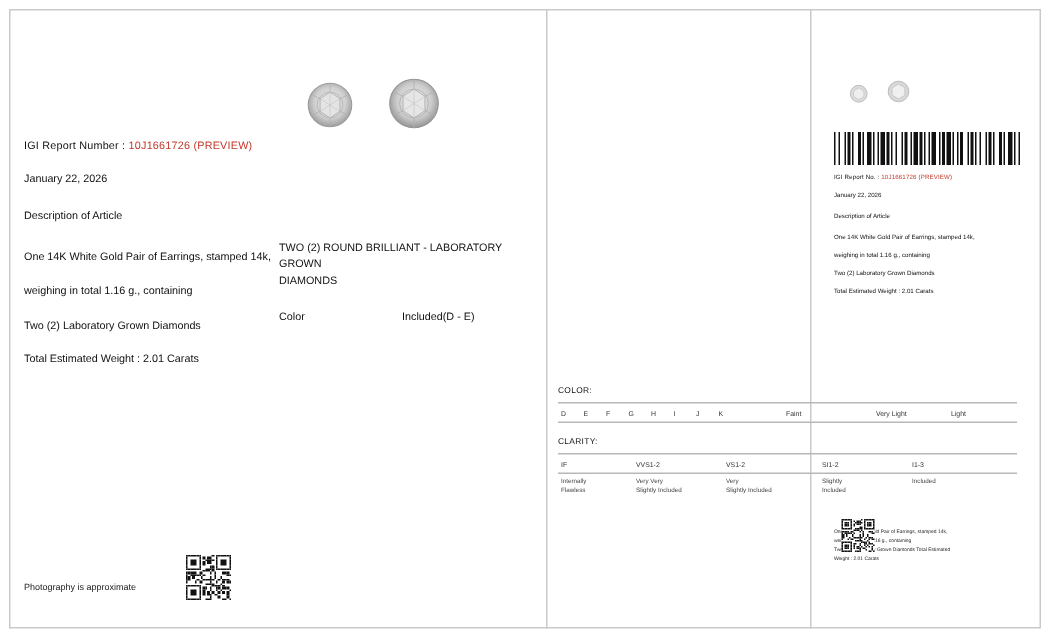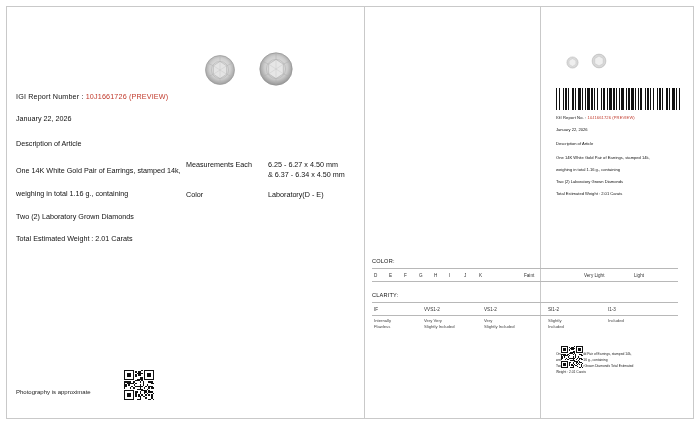--- a/index.html
+++ b/index.html
@@ -483,31 +483,28 @@
       <i style="left: 8.57143px; top: 28.5714px; width: 1.42857px; height: 1.42857px;"></i>
       <i style="left: 12.8571px; top: 28.5714px; width: 1.42857px; height: 1.42857px;"></i>
       <i style="left: 14.2857px; top: 28.5714px; width: 1.42857px; height: 1.42857px;"></i>
       <i style="left: 15.7143px; top: 28.5714px; width: 1.42857px; height: 1.42857px;"></i>
       <i style="left: 24.2857px; top: 28.5714px; width: 1.42857px; height: 1.42857px;"></i>
       <i style="left: 25.7143px; top: 28.5714px; width: 1.42857px; height: 1.42857px;"></i>
       <i style="left: 28.5714px; top: 28.5714px; width: 1.42857px; height: 1.42857px;"></i>
     </div>
 
   <div class="mid-panel">
-
-    <div class="spec-row">
-      <div class="k">Measurements Each</div>
-      <div class="v">
-        <span>6.25 - 6.27 x 4.50 mm</span><br>
-        <span>&amp; 6.37 - 6.34 x 4.50 mm</span>
-      </div>
-    </div>
+    <div class="mid-title">
+      <span>TWO (2) ROUND BRILLIANT - LABORATORY GROWN</span><br>
+      <span>DIAMONDS</span>
+    </div>
+
     <div class="spec-row">
       <div class="k">Color</div>
-      <div class="v">Laboratory(D - E)</div>
+      <div class="v">Included(D - E)</div>
     </div>
 
   </div>
 
   <div class="scale-block" id="color-scale" style="left:372px; top:258px; width:306px;">
     <div class="scale-title">COLOR:</div>
     <div class="scale-box">
       <span class="cell" style="left:2px">D</span>
       <span class="cell" style="left:17px">E</span>
       <span class="cell" style="left:32px">F</span>

